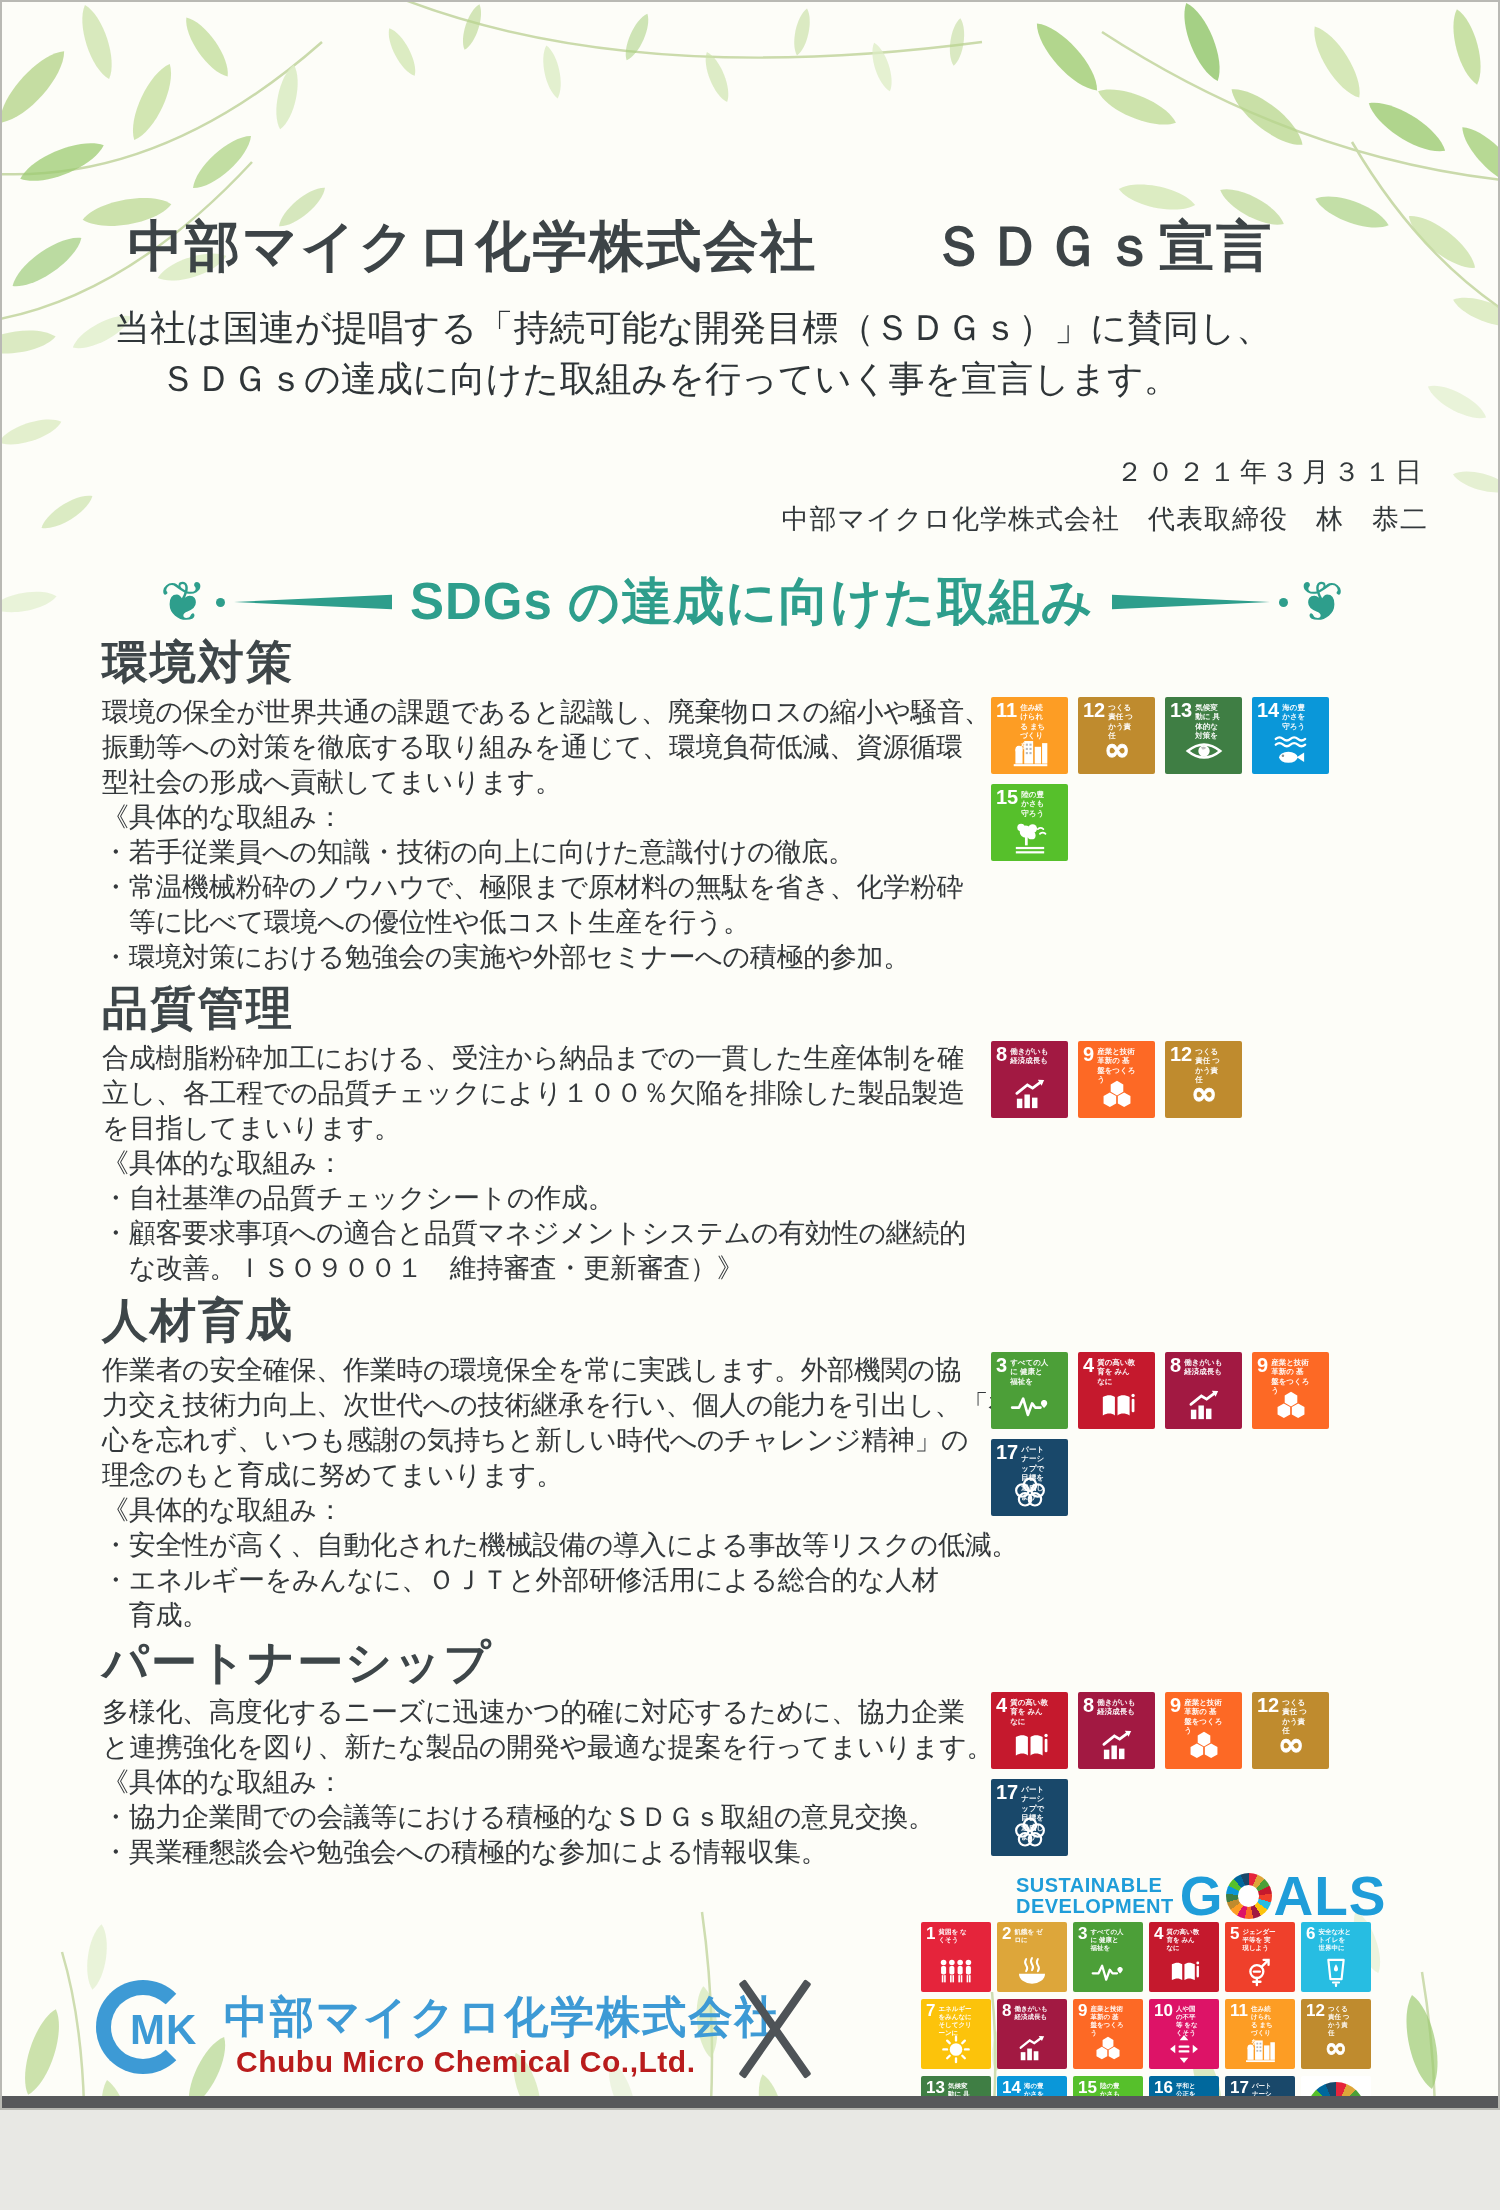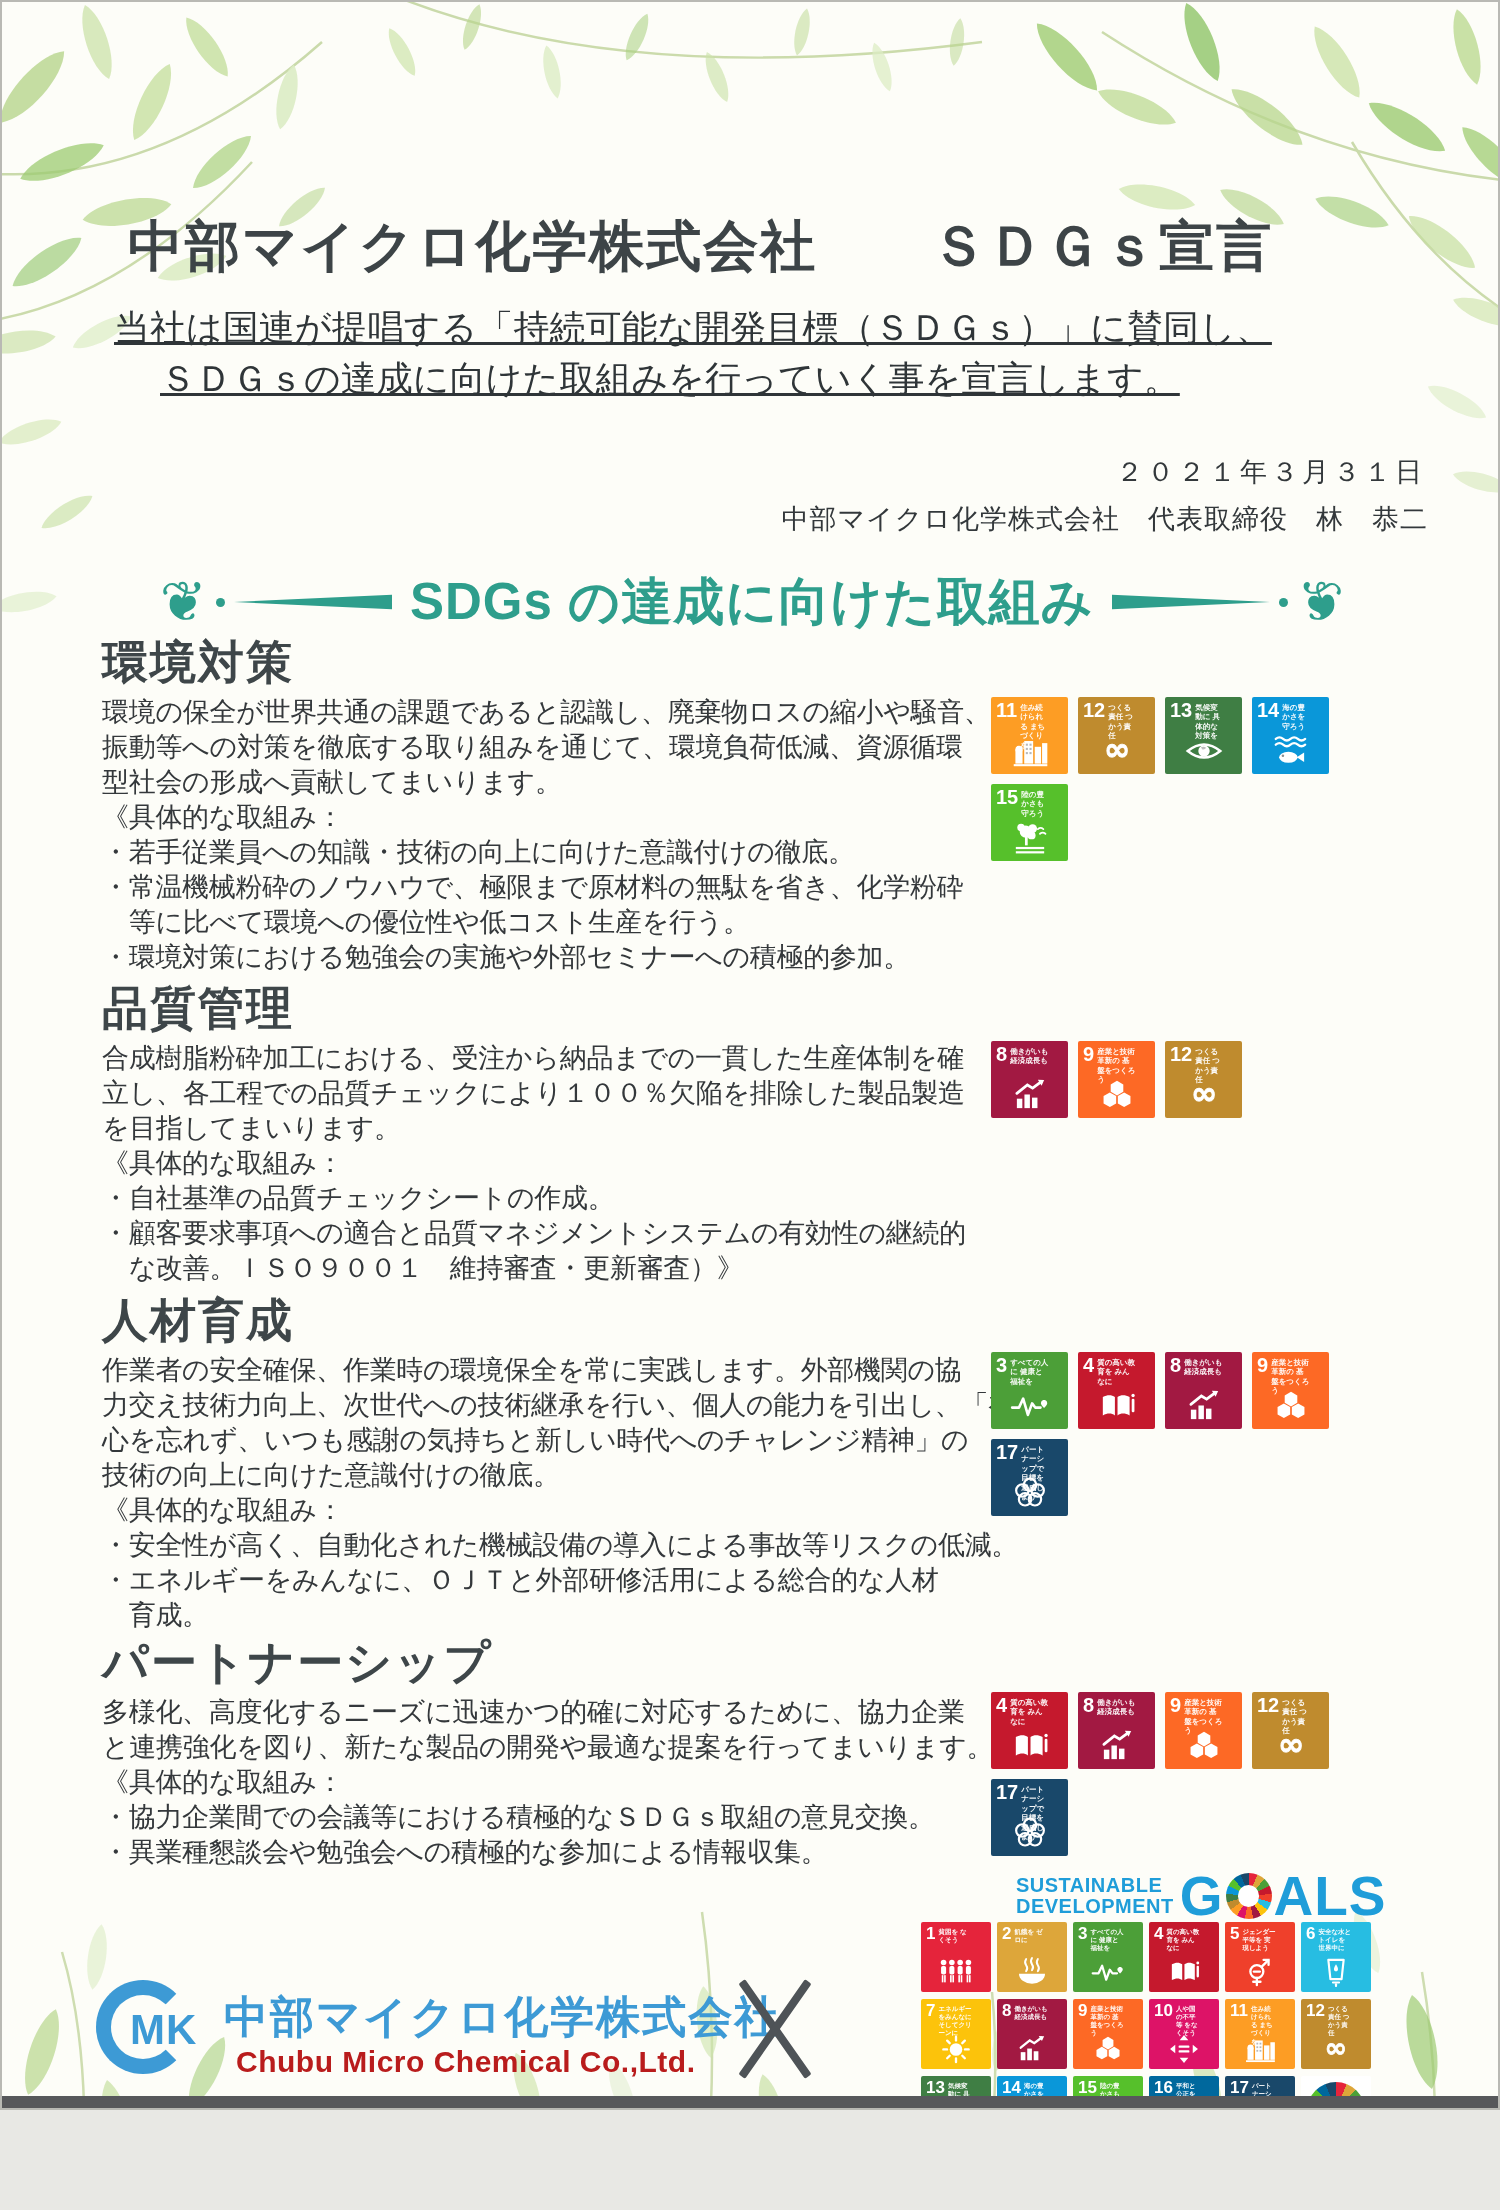--- a/index.html
+++ b/index.html
@@ -7,21 +7,21 @@
         font-family:"Liberation Sans","DejaVu Sans",sans-serif;border:2px solid #b9b9b4;box-sizing:border-box;}
   .leaves{position:absolute;z-index:1;pointer-events:none;}
   #leaves-top{left:0;top:0;width:1500px;height:660px;}
   #leaves-bottom{left:0;top:1790px;width:1500px;height:420px;}
   #content{position:absolute;left:0;top:0;width:100%;height:100%;z-index:2;}
 
   .main-title{position:absolute;top:208px;left:126px;font-size:55px;font-weight:bold;
               color:#3d4447;letter-spacing:2px;white-space:nowrap;}
   .decl{position:absolute;top:300px;left:112px;font-size:36px;color:#2f3538;line-height:51px;}
   .decl .l2{padding-left:46px;}
-  .decl div{white-space:nowrap;text-decoration:underline;}
+  .decl div{white-space:nowrap;}
   .date-line{position:absolute;top:452px;right:72px;font-size:27px;color:#33383b;letter-spacing:4px;white-space:nowrap;}
   .sig-line{position:absolute;top:499px;right:70px;font-size:27px;color:#33383b;letter-spacing:1px;white-space:nowrap;}
 
   .banner{position:absolute;top:554px;left:88px;width:1324px;height:92px;display:flex;
           align-items:center;justify-content:center;color:#2e9e8c;}
   .banner .orn{font-size:56px;line-height:1;}
   .banner .orn.r{transform:scaleX(-1);}
   .banner .bdot{width:9px;height:9px;border-radius:50%;background:#2e9e8c;margin:0 9px;}
   .banner .taper{height:16px;background:#2e9e8c;width:158px;}
   .banner .taper.l{clip-path:polygon(0 50%,100% 4%,100% 96%);}
@@ -681,21 +681,21 @@
               </svg>
             </div>
           </div>
         </div>
       </div>
       <section class="sec" style="top: 1292px;">
         <h2 class="sec-h">人材育成</h2>
         <div class="tline body-line">作業者の安全確保、作業時の環境保全を常に実践します。外部機関の協</div>
         <div class="tline body-line">力交え技術力向上、次世代への技術継承を行い、個人の能力を引出し、「初</div>
         <div class="tline body-line">心を忘れず、いつも感謝の気持ちと新しい時代へのチャレンジ精神」の</div>
-        <div class="tline body-line">技術の向上に向けた意識付けの徹底。</div>
+        <div class="tline body-line">理念のもと育成に努めてまいります。</div>
         <div class="tline lead-line">《具体的な取組み：</div>
         <div class="tline bullet-line">・安全性が高く、自動化された機械設備の導入による事故等リスクの低減。</div>
         <div class="tline bullet-line">・エネルギーをみんなに、ＯＪＴと外部研修活用による総合的な人材</div>
         <div class="tline bullet-line">　育成。</div>
       </section>
       <div class="sdg-group" style="left: 989px; top: 1350px;">
         <div class="sdg-row">
           <div class="sdg-tile t77" style="background: rgb(76, 159, 56);">
             <div class="head">
               <span class="num">3</span>

